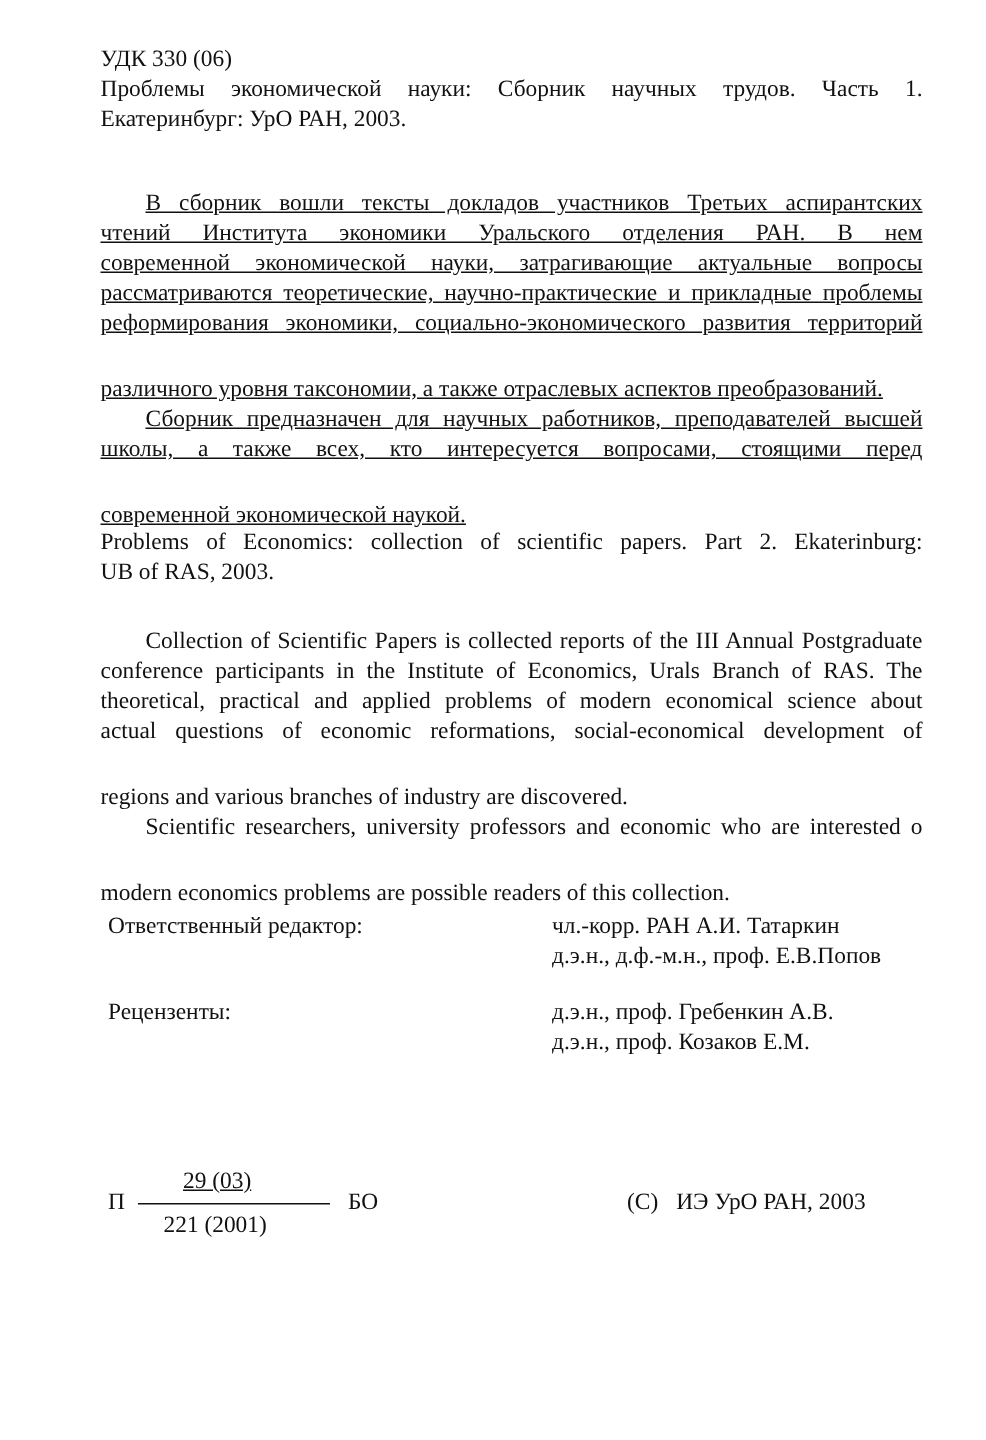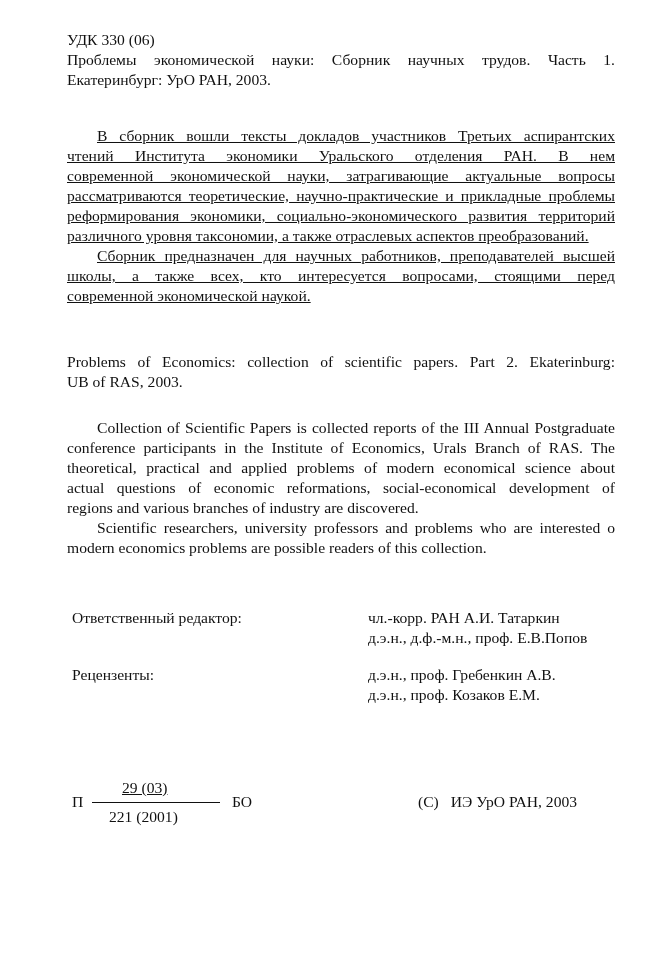--- a/index.html
+++ b/index.html
@@ -8,21 +8,21 @@
       font-family: "Liberation Serif", serif; color: #111111;
       font-size: 15.6px;
     }
     .page { position: absolute; left: 0; top: 0; width: 544px; height: 960px; }
     .block { position: absolute; left: 67px; width: 548px; }
     .line { display: block; white-space: nowrap; line-height: 20px; }
     .justify {
       display: block; text-align: justify; text-align-last: justify;
       line-height: 20px; white-space: nowrap;
     }
-    .justify-last { display: block; text-align: left; line-height: 20px; white-space: nowrap; }
+    .justify-last { display: block; text-align: left; line-height: 20px; white-space: nowrap; margin-top: 24px; }
     .indent { padding-left: 30px; }
     b { font-weight: normal; }
     #udk { top: 30px; }
     #ru-title { top: 50px; }
     #ru-abstract { top: 126px; text-decoration: underline; }
     #en-title { top: 352px; }
     #en-abstract { top: 418px; }
     .credits { position: absolute; left: 72px; width: 560px; }
     .credits .role { position: absolute; left: 0; top: 0; line-height: 20px; }
     .credits .names { position: absolute; left: 296px; top: 0; }
@@ -68,21 +68,21 @@
     <span class="justify"><b>Problems of Economics:</b><span> collection of scientific papers. Part 2. Ekaterinburg:</span></span>
     <span class="line">UB of RAS, 2003.</span>
   </div>
 
   <div class="block" id="en-abstract">
     <span class="justify indent">Collection of Scientific Papers is collected reports of the III Annual Postgraduate</span>
     <span class="justify">conference participants in the Institute of Economics, Urals Branch of RAS. The</span>
     <span class="justify">theoretical, practical and applied problems of modern economical science about</span>
     <span class="justify">actual questions of economic reformations, social-economical development of</span>
     <span class="justify-last">regions and various branches of industry are discovered.</span>
-    <span class="justify indent">Scientific researchers, university professors and problems who are interested o</span>
+    <span class="justify indent">Scientific researchers, university professors and economic who are interested o</span>
     <span class="justify-last">modern economics problems are possible readers of this collection.</span>
   </div>
 
   <div class="credits" id="editor">
     <span class="role">Ответственный редактор:</span>
     <div class="names">
       <span>чл.-корр. РАН А.И. Татаркин</span>
       <span>д.э.н., д.ф.-м.н., проф. Е.В.Попов</span>
     </div>
   </div>

